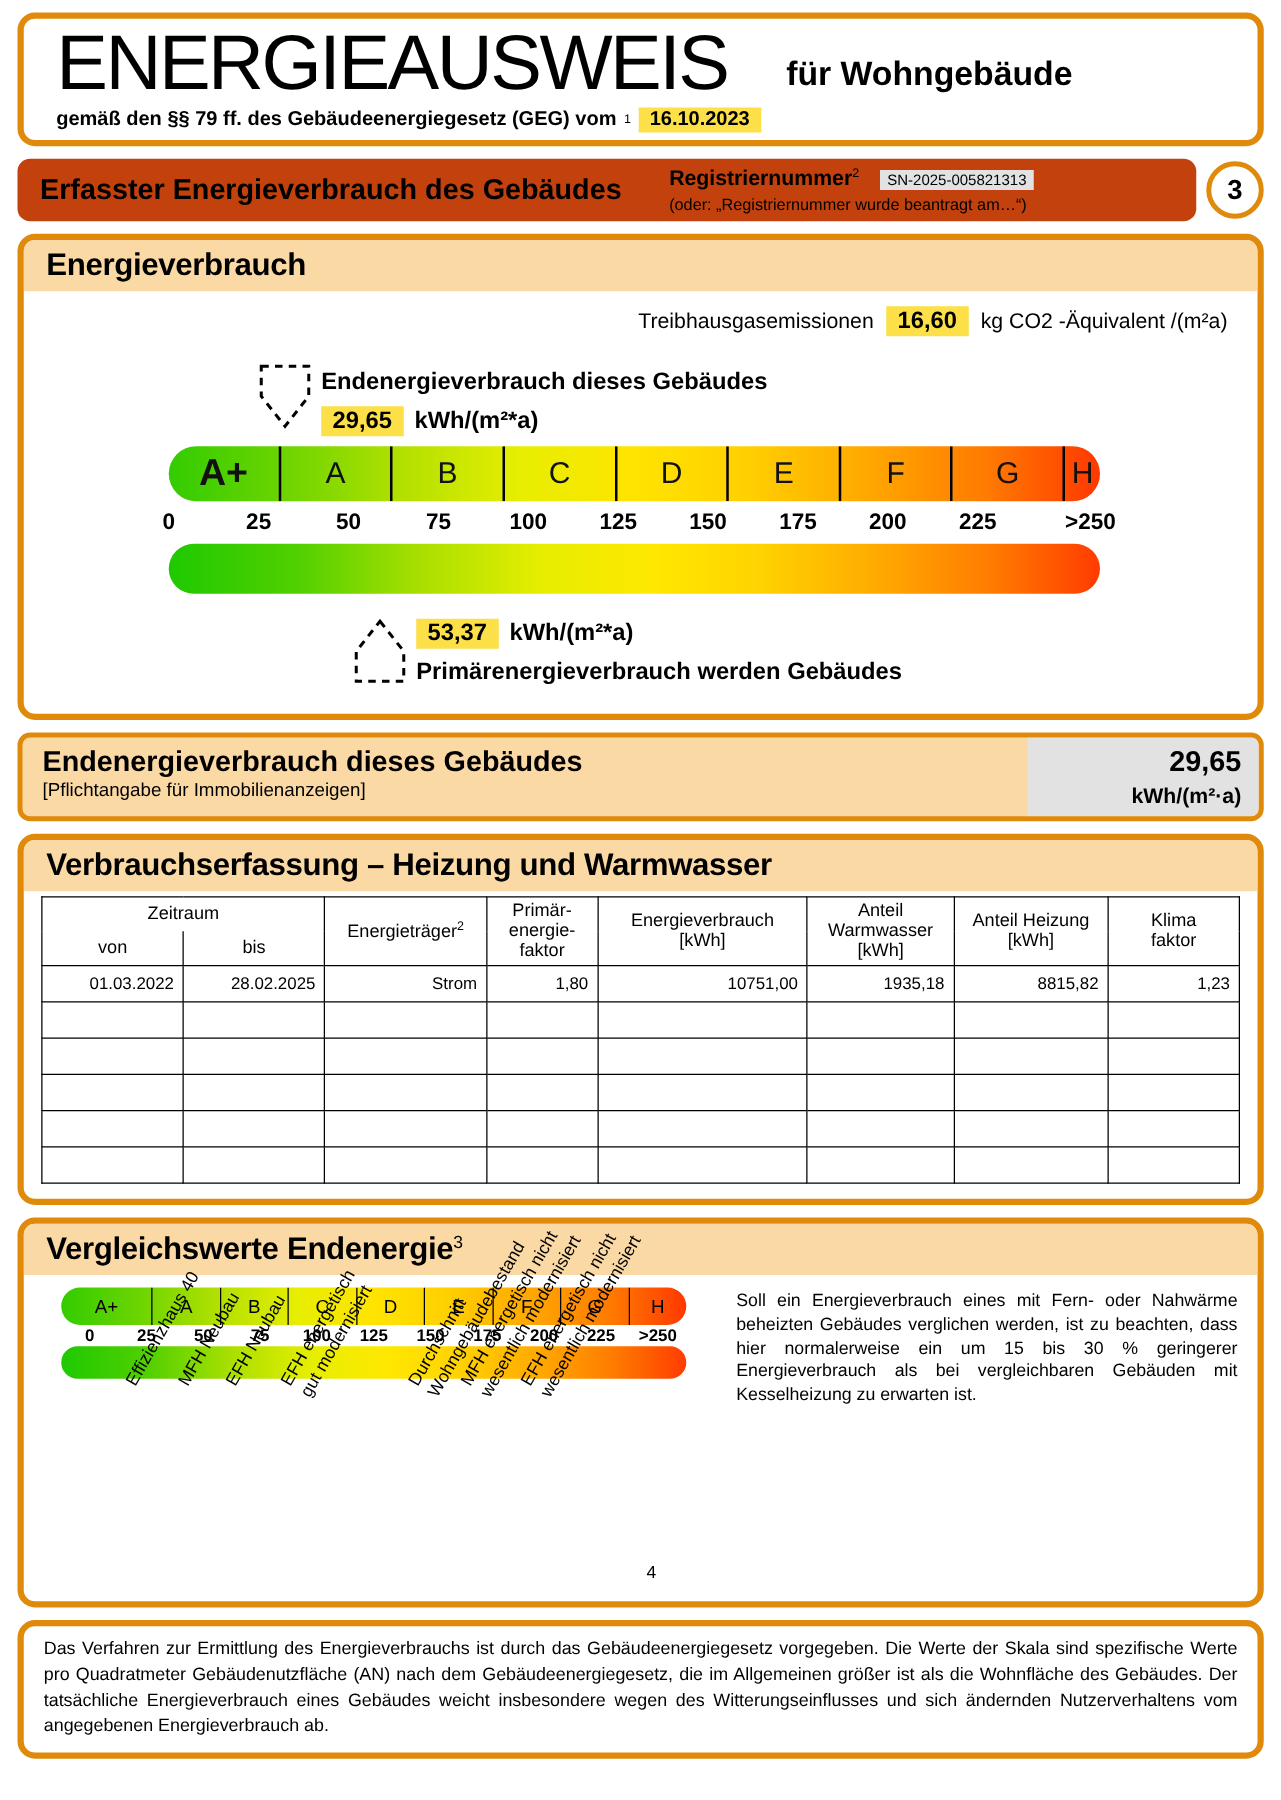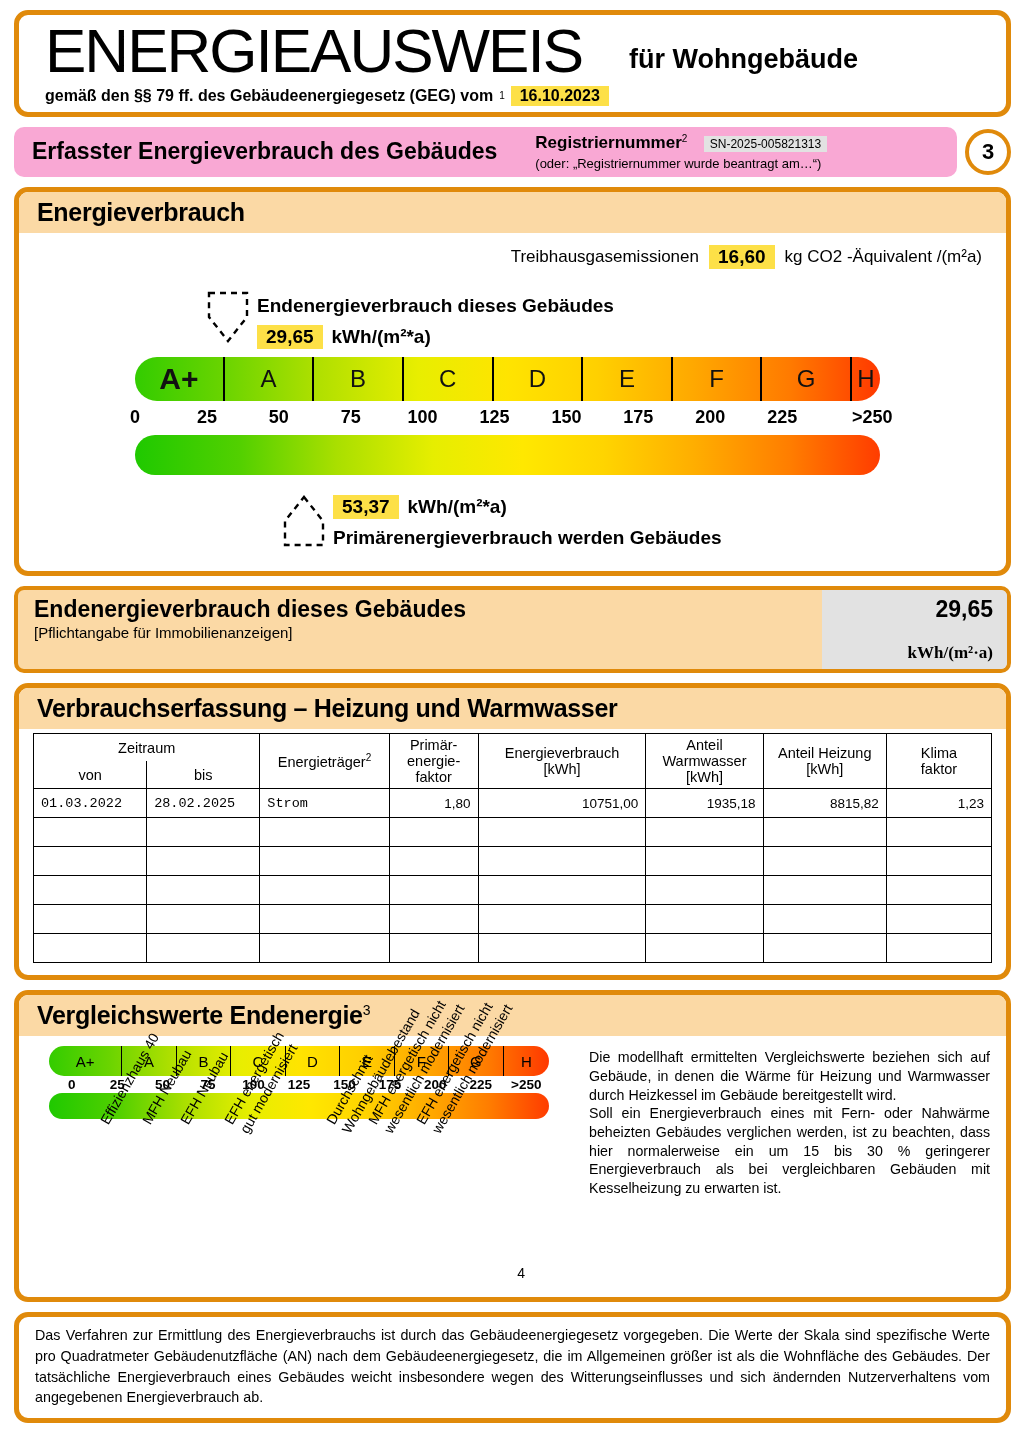--- a/index.html
+++ b/index.html
@@ -49,21 +49,21 @@
   }
   .sup { font-size:10px; vertical-align:super; font-weight:normal; }
   .grey-val {
     background:#fde047; padding:1px 9px; font-weight:bold;
   }
 
   
   .regline { display:flex; align-items:stretch; gap:8px; margin-bottom:10px; }
   .reg-band {
     flex:1;
-    background:#f9a8d4;
+    background:#c2410c;
     border-radius:10px;
     display:flex; align-items:center;
     padding:6px 18px;
   }
   .reg-band .left { font-size:23px; font-weight:bold; flex:0 0 auto; }
   .reg-band .right { margin-left:38px; }
   .reg-label { font-size:17px; font-weight:bold; }
   .reg-num { background:#e2e2e2; font-size:12px; padding:1px 6px; margin-left:12px; }
   .reg-note { font-size:13px; margin-top:3px; }
   .page-circle {
@@ -124,30 +124,30 @@
     margin-bottom:10px; overflow:hidden;
   }
   .strip .txt { flex:1; padding:6px 16px; }
   .strip .l1 { font-size:23px; font-weight:bold; }
   .strip .l2 { font-size:15px; margin-top:1px; }
   .strip .val {
     width:185px; background:#e2e2e2; text-align:right;
     padding:6px 14px; font-weight:bold;
   }
   .strip .val .v1 { font-size:23px; }
-  .strip .val .v2 { font-size:17px; margin-top:20px;font-family:Liberation Serif, serif; }
+  .strip .val .v2 { font-size:17px; margin-top:4px; }
 
   
   table.vtab { width:100%; border-collapse:collapse; }
   table.vtab th, table.vtab td {
     border:1.6px solid #000; font-weight:normal;
   }
   table.vtab th { font-size:14.5px; padding:3px 4px; vertical-align:middle; }
   table.vtab td { font-size:13.5px; height:29px; padding:2px 7px; }
-  td.c { text-align:left;font-family:Liberation Mono, monospace; }
+  td.c { text-align:right; }
   td.r { text-align:right; }
   .th-noborder-bottom { border-bottom:none !important; }
   .th-notop { border-top:none !important; }
   .tab-pad { padding:4px 14px 12px 14px; }
 
   
   .cmp-body { display:flex; padding:10px 16px 8px 16px; }
   .cmp-left { width:538px; position:relative; }
   .cmp-right {
     flex:1; font-size:14.2px; line-height:1.32;
@@ -473,21 +473,20 @@
             <div class="rot" style="left: 142px;"><div>EFH Neubau</div></div>
             <div class="rot" style="left: 186px;"><div>EFH energetisch</div><div>gut modernisiert</div></div>
             <div class="rot" style="left: 288px;"><div>Durchschnitt</div><div>Wohngebäudebestand</div></div>
             <div class="rot" style="left: 330px;"><div>MFH energetisch nicht</div><div>wesentlich modernisiert</div></div>
             <div class="rot" style="left: 378px;"><div>EFH energetisch nicht</div><div>wesentlich modernisiert</div></div>
           </div>
         <div class="pg4">4</div>
       </div>
 
       <div class="cmp-right">
-        <div>Die modellhaft ermittelten Vergleichswerte beziehen sich auf Gebäude, in denen die Wärme für Heizung und Warmwasser durch Heizkessel im Gebäude bereitgestellt wird.</div>
         <div>Soll ein Energieverbrauch eines mit Fern- oder Nahwärme beheizten Gebäudes verglichen werden, ist zu beachten, dass hier normalerweise ein um 15 bis 30 % geringerer Energieverbrauch als bei vergleichbaren Gebäuden mit Kesselheizung zu erwarten ist.</div>
       </div>
     </div>
   </div>
 
   <div class="panel">
     <div class="erl-body">Das Verfahren zur Ermittlung des Energieverbrauchs ist durch das Gebäudeenergiegesetz vorgegeben. Die Werte der Skala sind spezifische Werte pro Quadratmeter Gebäudenutzfläche (AN) nach dem Gebäudeenergiegesetz, die im Allgemeinen größer ist als die Wohnfläche des Gebäudes. Der tatsächliche Energieverbrauch eines Gebäudes weicht insbesondere wegen des Witterungseinflusses und sich ändernden Nutzerverhaltens vom angegebenen Energieverbrauch ab.</div>
   </div>
 
 </div>

